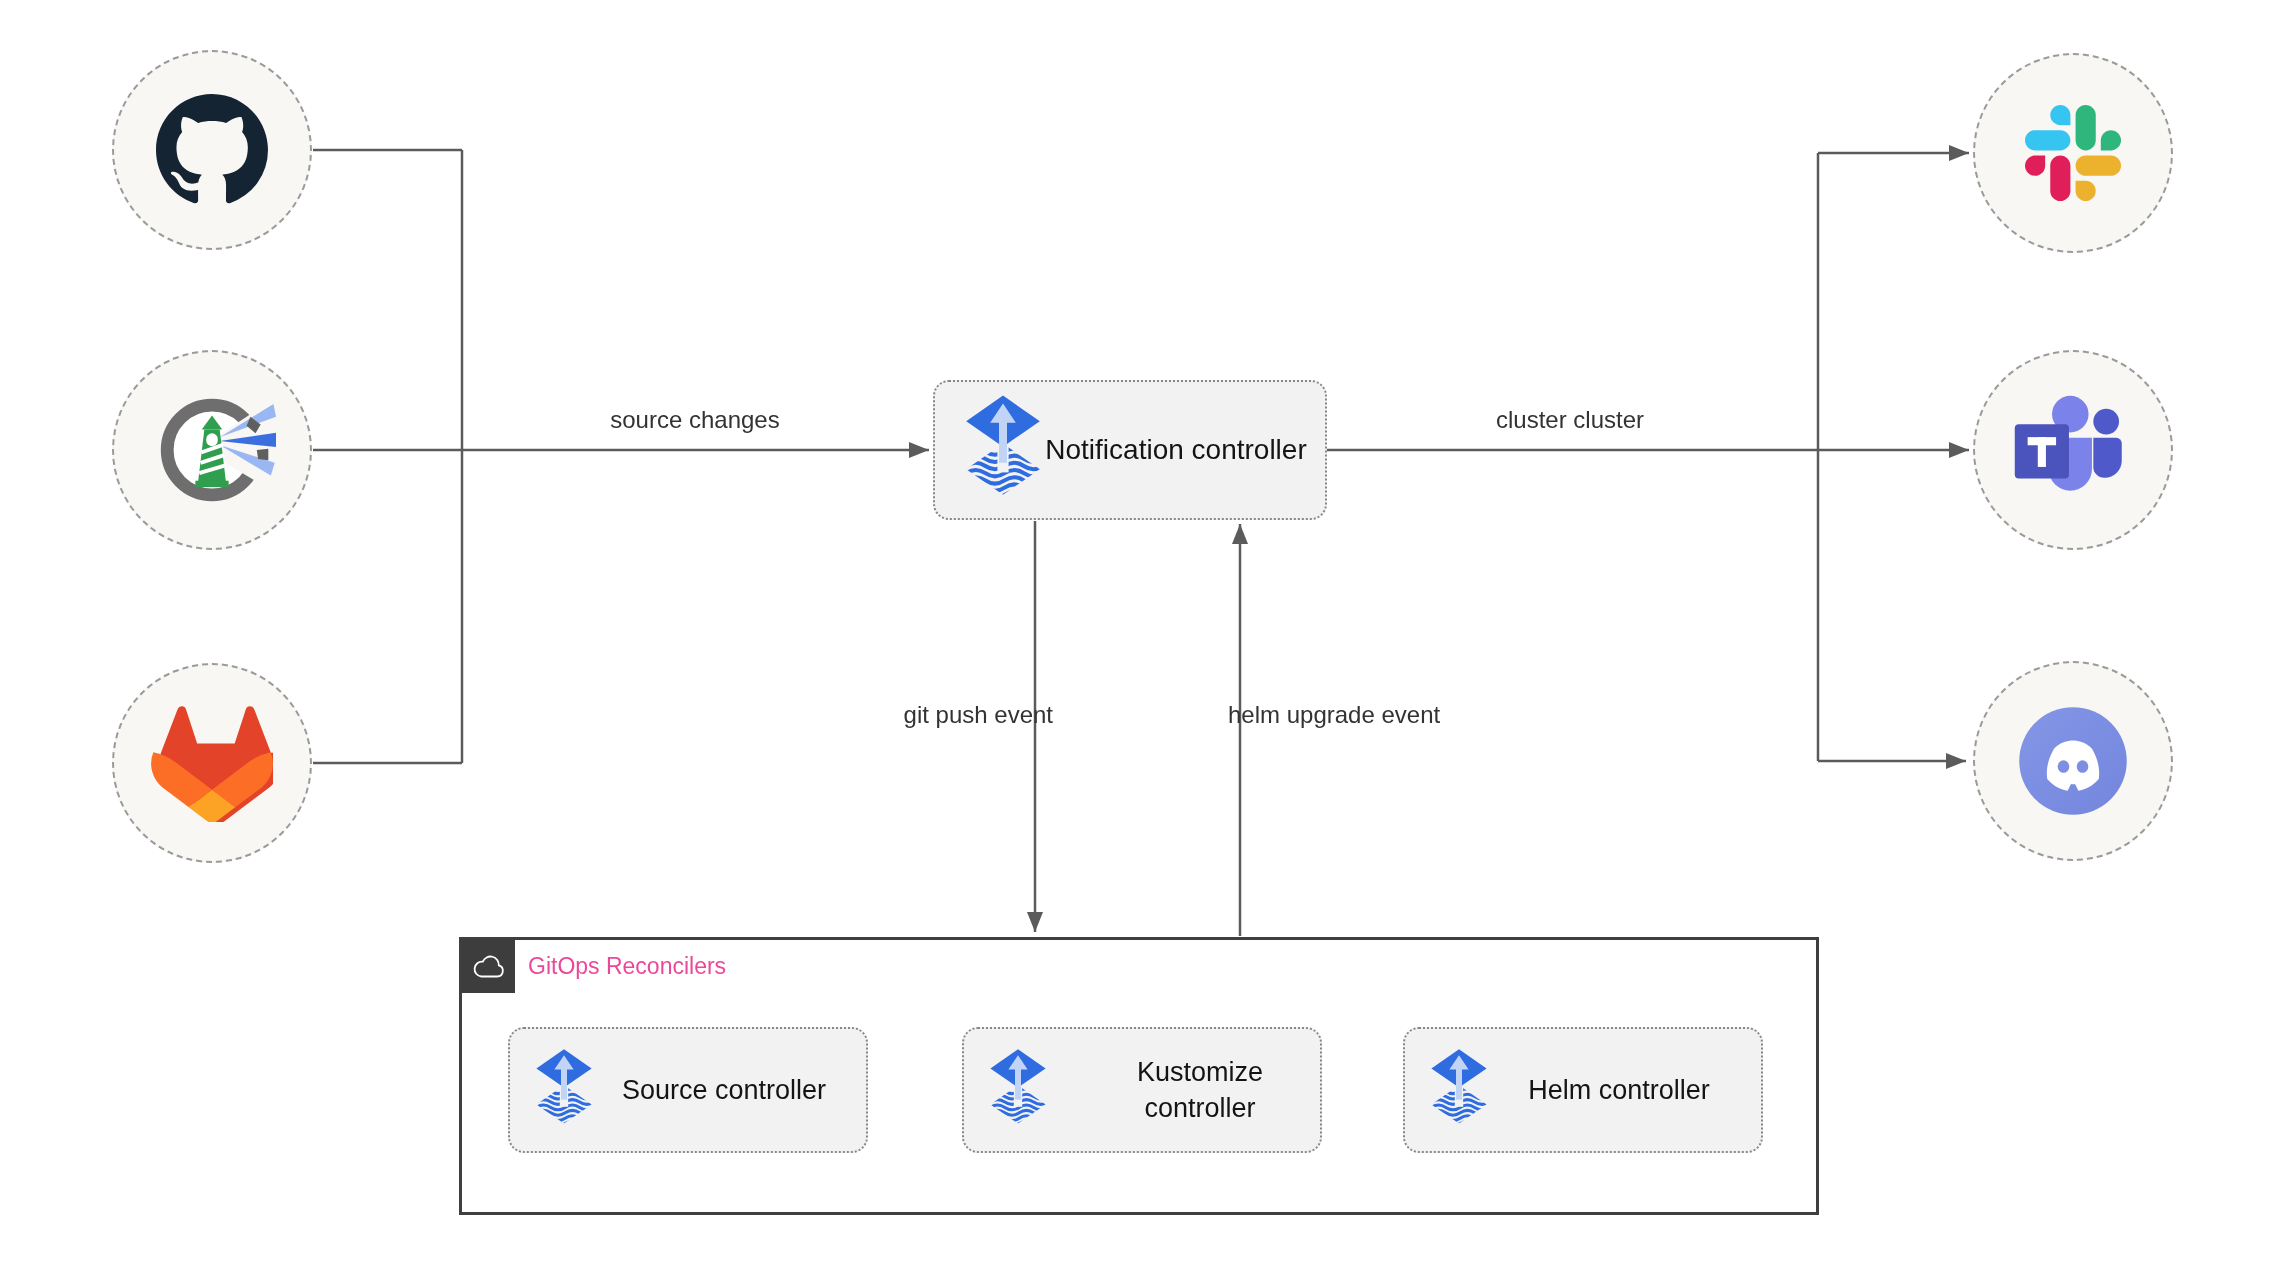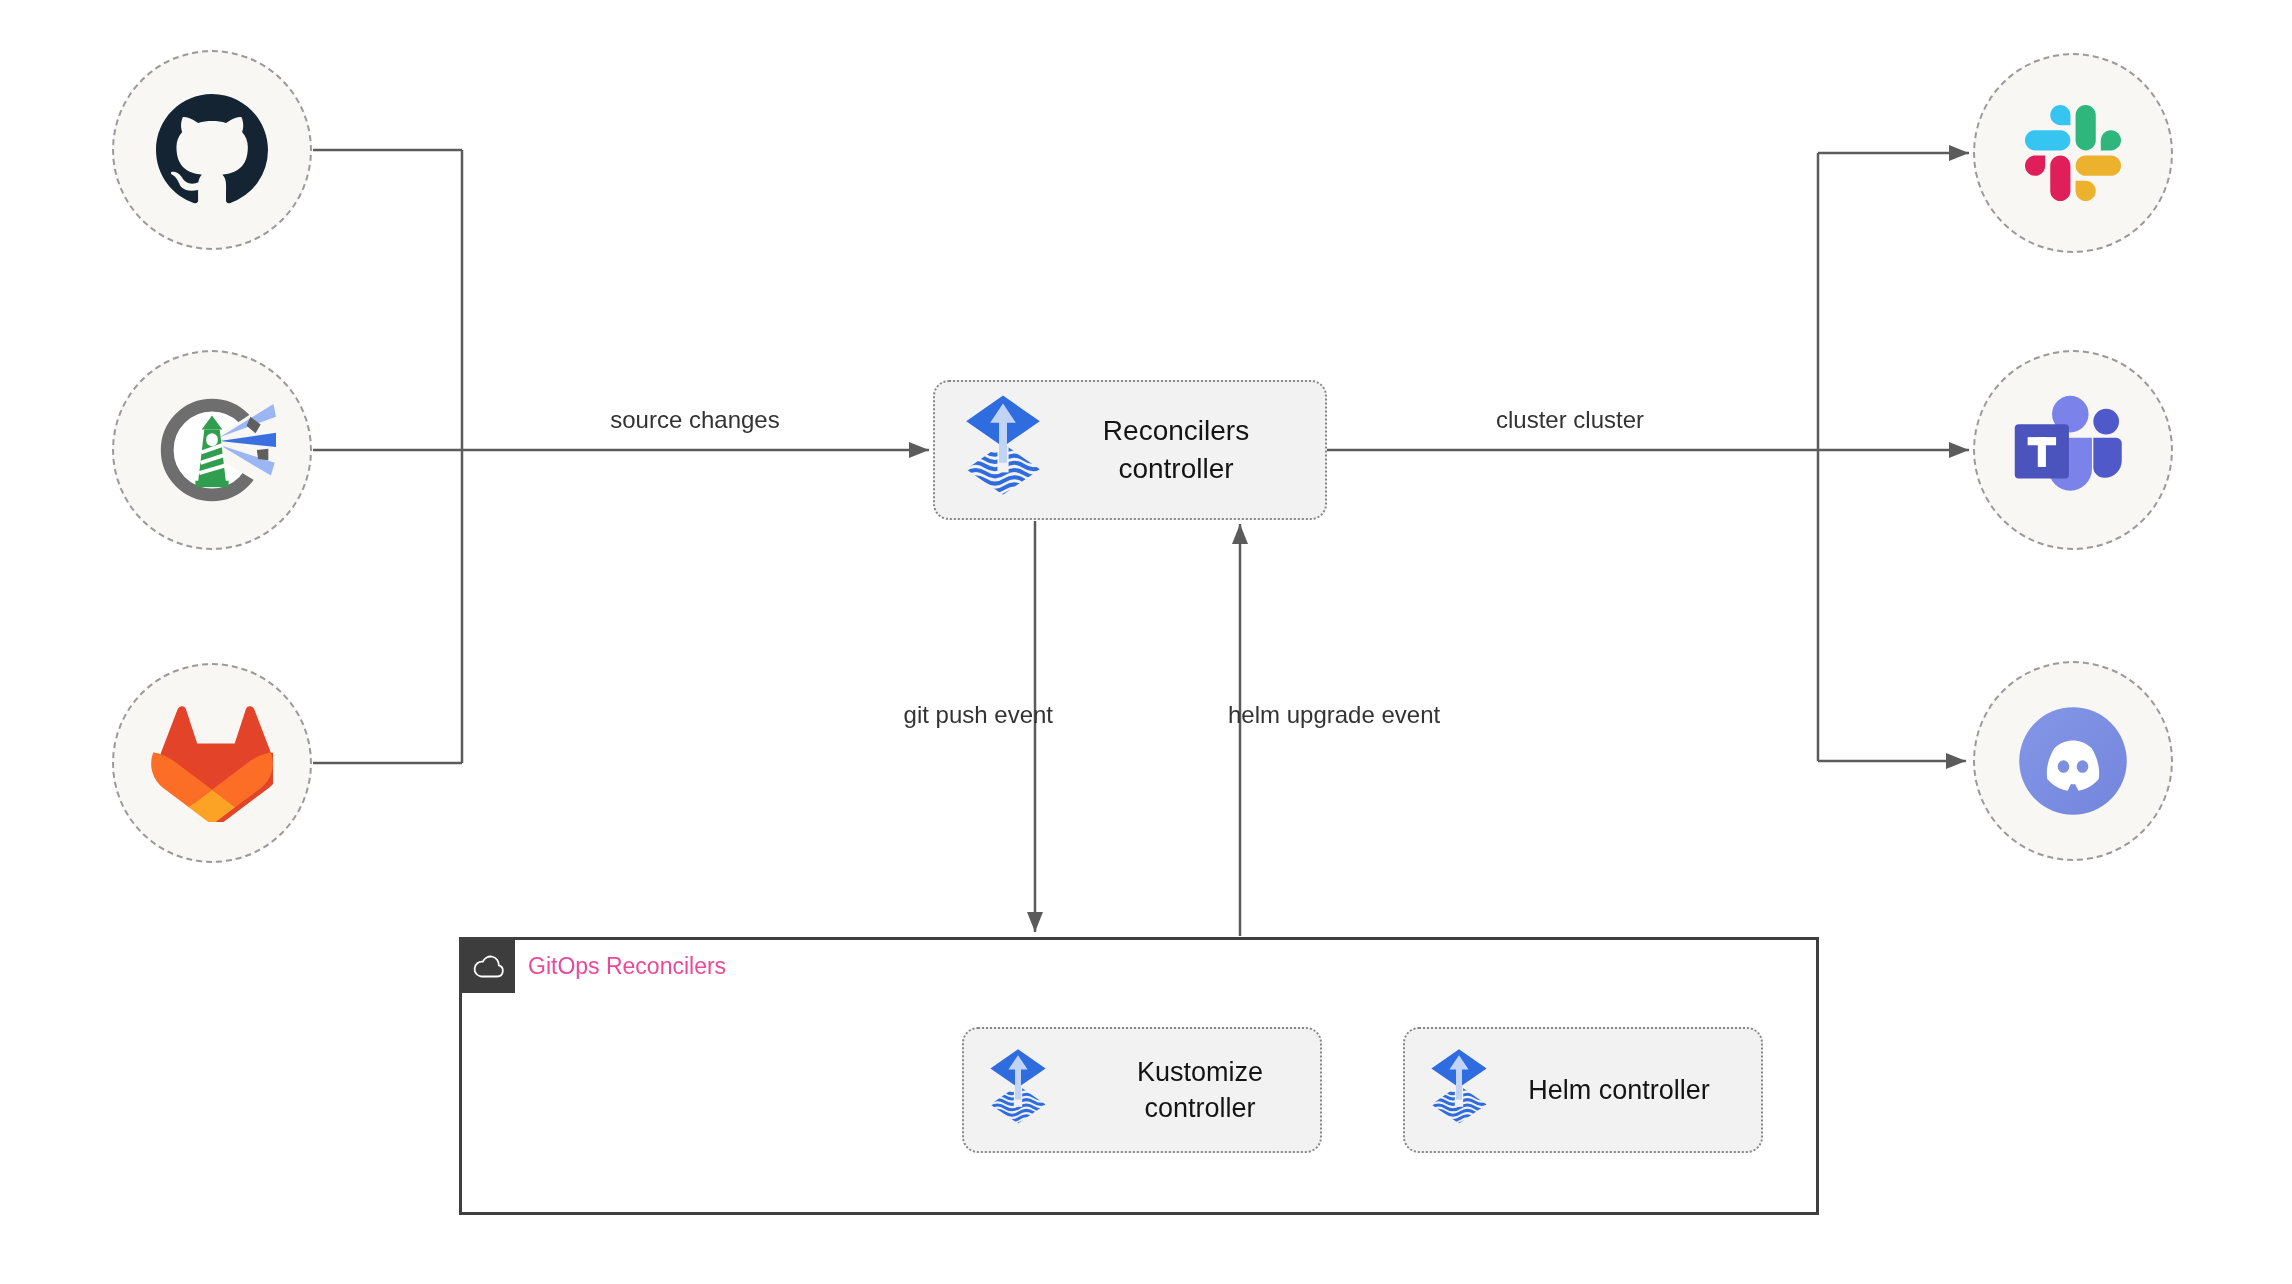--- a/index.html
+++ b/index.html
@@ -171,32 +171,38 @@
       <path fill="#ffffff" d="M33 39 C38.5 33.5 45 31.8 50 31.8 C55 31.8 61.5 33.5 67 39 C72.5 48.5 74.2 57.8 73 66 C67.5 72.5 60.5 75.6 54.8 76.6 L51.8 70.6 C50.6 70.9 49.4 70.9 48.2 70.6 L45.2 76.6 C39.5 75.6 32.5 72.5 27 66 C25.8 57.8 27.5 48.5 33 39 Z"></path>
       <ellipse cx="41.5" cy="55" rx="5.2" ry="5.6" fill="#7d8fe0"></ellipse>
       <ellipse cx="58.5" cy="55" rx="5.2" ry="5.6" fill="#7d8fe0"></ellipse>
     </svg>
   </div>
 
   <div class="node node-notification">
     <svg width="80" height="112" viewBox="0 0 100 140">
       <use href="#flux-logo"></use>
     </svg>
-    <div class="label">Reconcilers controller</div>
+    <div class="label">Notification controller</div>
   </div>
 
   <div class="gitops">
     <div class="gitops-header">
       <svg width="38" height="30" viewBox="0 0 64 48">
         <path d="M19 40h27a9.5 9.5 0 0 0 2.5-18.6A14 14 0 0 0 21.6 15 9.5 9.5 0 0 0 19 40z" fill="none" stroke="#ffffff" stroke-width="3" stroke-linejoin="round"></path>
       </svg>
     </div>
     <div class="gitops-label">GitOps Reconcilers</div>
   </div>
 
+  <div class="node controller" style="left:508px;">
+    <svg width="60" height="84" viewBox="0 0 100 140">
+        <use href="#flux-logo"></use>
+      </svg>
+    <div class="label">Source controller</div>
+  </div>
   <div class="node controller" style="left:962px;gap:44px;">
     <svg width="60" height="84" viewBox="0 0 100 140">
         <use href="#flux-logo"></use>
       </svg>
     <div class="label">Kustomize controller</div>
   </div>
   <div class="node controller" style="left:1403px;">
     <svg width="60" height="84" viewBox="0 0 100 140">
         <use href="#flux-logo"></use>
       </svg>

